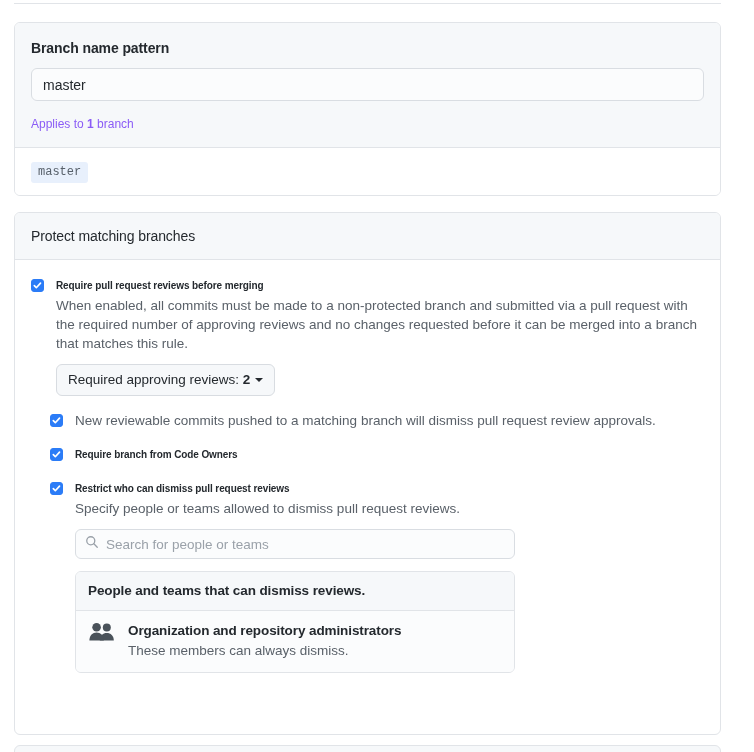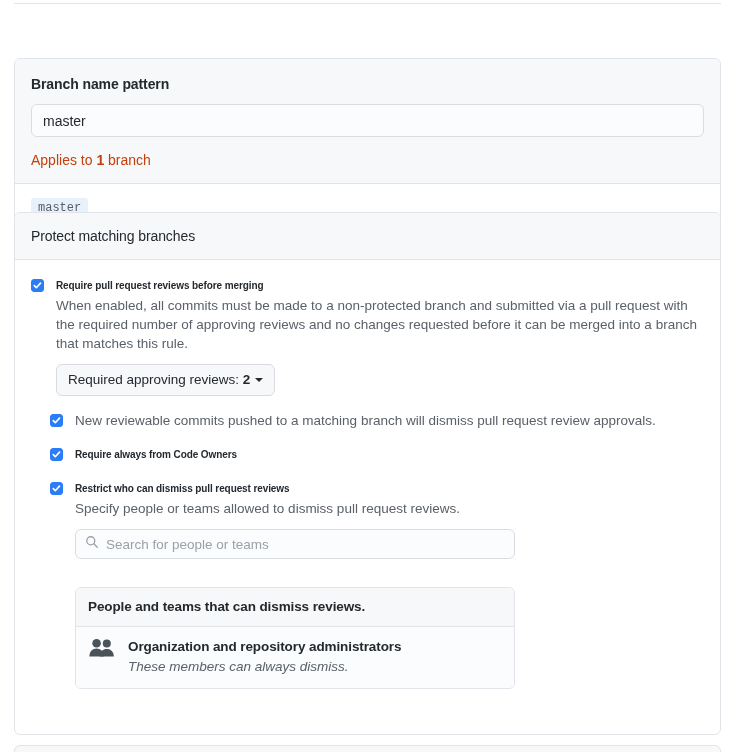--- a/index.html
+++ b/index.html
@@ -33,21 +33,21 @@
     position: absolute;
     left: 14px;
     width: 707px;
     border: 1px solid #e1e4e8;
     border-radius: 6px;
     background: #ffffff;
     overflow: hidden;
   }
 
   
-  .card-pattern { top: 22px; height: 174px; margin-top: 36px; }
+  .card-pattern { top: 22px; height: 174px; }
 
   .pattern-body {
     background: #f6f8fa;
     padding: 16px 16px 14px 16px;
     border-bottom: 1px solid #e1e4e8;
   }
   .field-label {
     font-size: 14px;
     font-weight: bold;
     color: #24292e;
@@ -63,22 +63,22 @@
     font-family: "Liberation Sans", sans-serif;
     font-size: 14px;
     color: #24292e;
     background: #fbfcfd;
     border: 1px solid #d9dde2;
     border-radius: 6px;
     outline: none;
   }
   .applies-to {
     margin-top: 14px;
-    font-size: 14px;
-    color: #c2410c;
+    font-size: 12px;
+    color: #8b5cf6;
     line-height: 18px;
   }
   .applies-to b { font-weight: bold; }
 
   .pattern-footer {
     background: #ffffff;
     padding: 13px 16px;
   }
   .branch-tag {
     display: inline-block;
@@ -191,21 +191,21 @@
     background: #fbfcfd;
     border: 1px solid #d9dde2;
     border-radius: 6px;
     outline: none;
   }
   .search-input::placeholder { color: #9aa1a9; }
 
   
   .dismiss-panel {
     width: 440px;
-    margin-top: 28px;
+    margin-top: 12px;
     border: 1px solid #e1e4e8;
     border-radius: 6px;
     overflow: hidden;
     background: #fbfcfd;
   }
   .dismiss-panel-header {
     background: #f6f8fa;
     border-bottom: 1px solid #e1e4e8;
     padding: 10px 12px;
     font-size: 13.5px;
@@ -232,21 +232,20 @@
     font-weight: bold;
     color: #24292e;
     line-height: 18px;
     letter-spacing: -0.1px;
   }
   .dismiss-item-desc {
     font-size: 13.5px;
     color: #5a6169;
     line-height: 19px;
     margin-top: 1px;
-    font-style: italic;
   }
 
   
   .card-next {
     position: absolute;
     left: 14px;
     top: 745px;
     width: 707px;
     height: 30px;
     border: 1px solid #e1e4e8;
@@ -302,21 +301,21 @@
         </span>
         <div class="check-desc">New reviewable commits pushed to a matching branch will dismiss pull request review approvals.</div>
       </div>
 
       <div class="check-row nested">
         <span class="cbox">
           <svg width="11" height="11" viewBox="0 0 12 12" aria-hidden="true">
             <path d="M2.5 6.2 L4.7 8.4 L9.3 3.4" fill="none" stroke="#ffffff" stroke-width="1.8" stroke-linecap="round" stroke-linejoin="round"></path>
           </svg>
         </span>
-        <div class="check-title">Require always from Code Owners</div>
+        <div class="check-title">Require branch from Code Owners</div>
       </div>
 
       <div class="check-row nested">
         <span class="cbox">
           <svg width="11" height="11" viewBox="0 0 12 12" aria-hidden="true">
             <path d="M2.5 6.2 L4.7 8.4 L9.3 3.4" fill="none" stroke="#ffffff" stroke-width="1.8" stroke-linecap="round" stroke-linejoin="round"></path>
           </svg>
         </span>
         <div class="check-title">Restrict who can dismiss pull request reviews</div>
         <div class="check-desc">Specify people or teams allowed to dismiss pull request reviews.</div>

